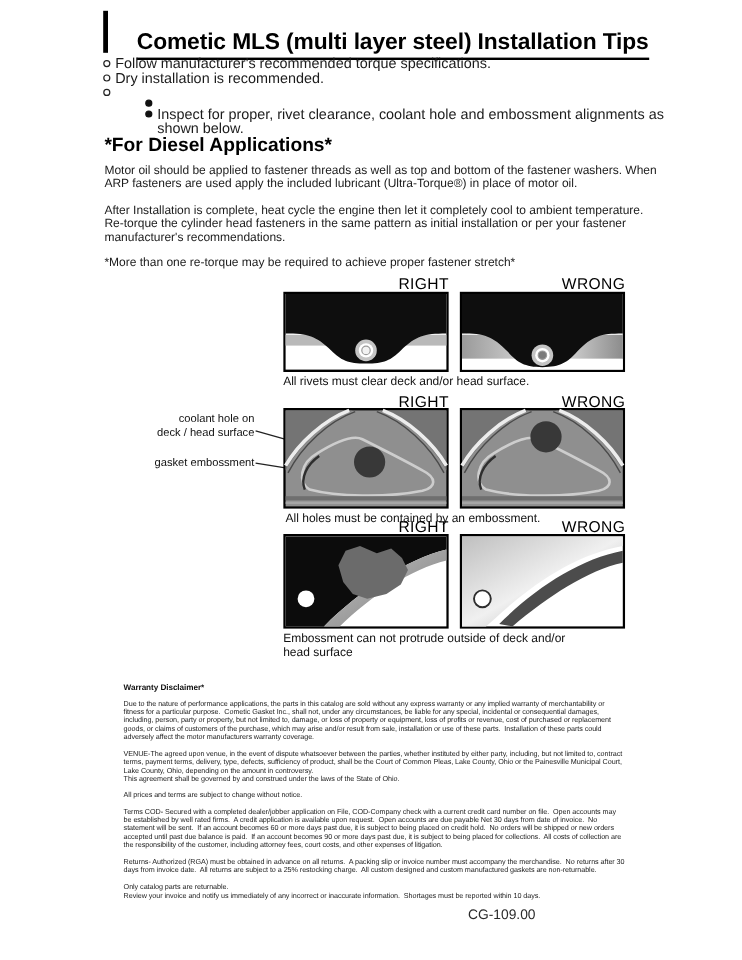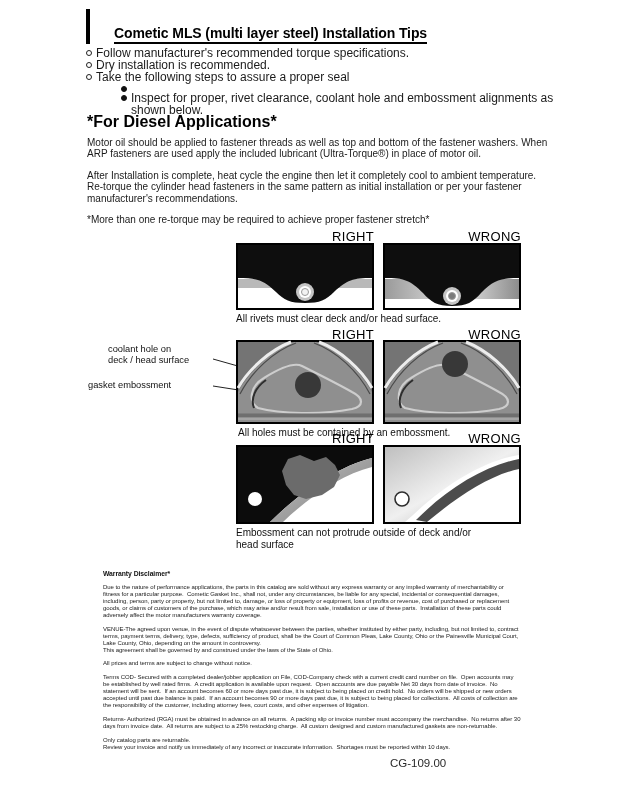--- a/index.html
+++ b/index.html
@@ -1,39 +1,39 @@
 <!DOCTYPE html>
 <html><head>
 <meta charset="utf-8">
 <style>
   html,body{margin:0;padding:0;background:#ffffff;}
   .sheet{position:relative;width:618px;height:800px;background:#fff;overflow:hidden;
          font-family:"Liberation Sans",sans-serif;color:#1b1b1b;}
 
   .margin-tick{position:absolute;left:86px;top:9px;width:4px;height:35px;background:#000;}
 
-  .page-title{position:absolute;left:114px;top:25px;font-size:14px;font-weight:bold;
+  .page-title{position:absolute;left:114px;top:25px;font-size:19px;font-weight:bold;
               color:#000;border-bottom:2px solid #000;padding-bottom:1px;letter-spacing:-0.1px;}
 
   .tips{position:absolute;left:86px;top:47px;width:480px;font-size:12px;line-height:12px;}
   .tip-row{display:flex;align-items:flex-start;}
   .dot{flex:0 0 auto;width:4px;height:4px;border:1px solid #222;border-radius:50%;
        margin:3px 4px 0 0;background:#fff;}
   .tip-row.sub .dot{background:#111;border-color:#111;margin-left:35px;}
 
   .diesel{position:absolute;left:87px;top:116px;width:462px;font-size:10px;line-height:11.5px;}
   .diesel h2{font-size:16px;font-weight:bold;color:#000;margin:0 0 9px 0;}
   .diesel p{margin:6px 0 10px 0;}
 
   .dg-label{position:absolute;width:138px;text-align:right;font-size:13px;
             letter-spacing:0.3px;color:#000000;}
   .dg-box{position:absolute;width:138px;line-height:0;}
   .caption{position:absolute;font-size:10px;line-height:11.5px;color:#111;}
 
-  .ann{position:absolute;font-size:9.3px;line-height:10.5px;color:#111;}
+  .ann{position:absolute;text-align:right;font-size:9.3px;line-height:10.5px;color:#111;}
   .leader{position:absolute;left:212px;top:350px;}
 
   .legal{position:absolute;left:103px;top:570px;width:418px;font-size:6px;
          line-height:7.1px;letter-spacing:-0.05px;color:#222;}
   .legal h3{font-size:6.8px;font-weight:bold;margin:0 0 6.5px 0;color:#111;}
   .legal p{margin:0 0 6.5px 0;white-space:pre-wrap;}
 
   .page-number{position:absolute;left:390px;top:757px;font-size:11.5px;color:#2a2a2a;}
 </style>
 </head>
@@ -49,21 +49,20 @@
     <div class="tip-row">
       <span class="dot"></span>
       <span>Follow manufacturer's recommended torque specifications.</span>
     </div>
     <div class="tip-row">
       <span class="dot"></span>
       <span>Dry installation is recommended.</span>
     </div>
     <div class="tip-row">
       <span class="dot"></span>
-      <span>Take the following steps to assure a proper seal</span>
     </div>
     <div class="tip-row sub">
       <span class="dot"></span>
     </div>
     <div class="tip-row sub">
       <span class="dot"></span>
       <span>Inspect for proper, rivet clearance, coolant hole and embossment alignments as shown below.</span>
     </div>
   </div>
 

